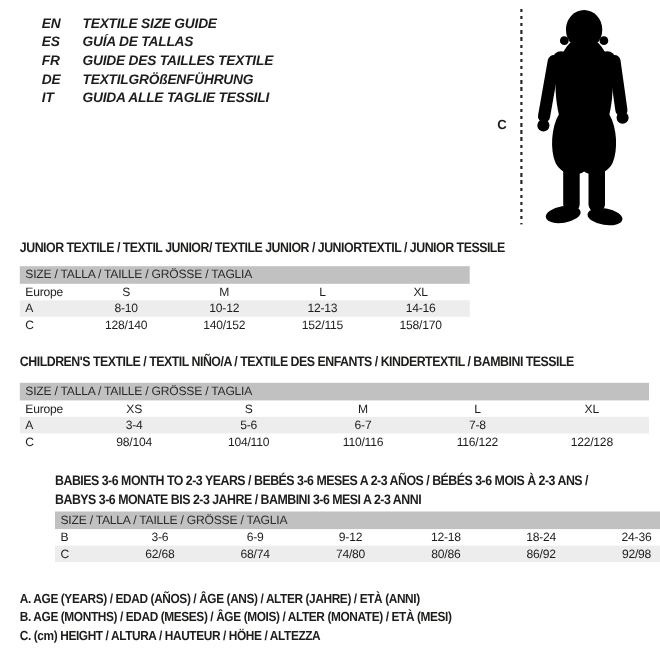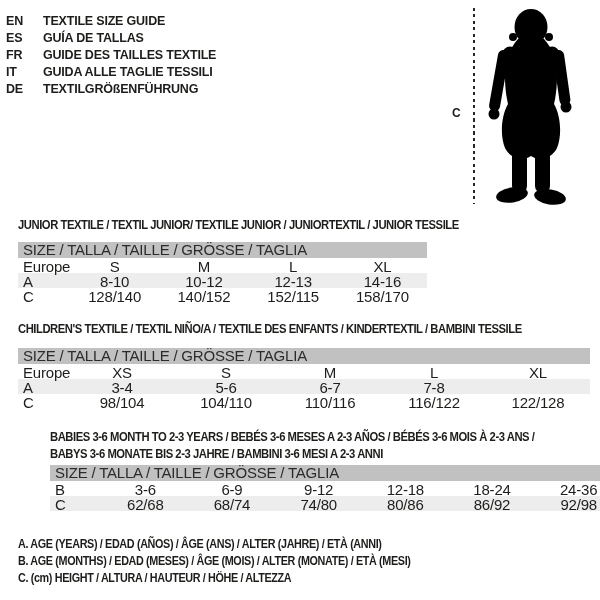--- a/index.html
+++ b/index.html
@@ -5,38 +5,38 @@
   html,body{margin:0;padding:0;}
   body{
     width:600px;height:600px;position:relative;background:#ffffff;
     font-family:"Liberation Sans", sans-serif;
     color:var(--text,#1d1d1b);
     overflow:hidden;
   }
   .abs{position:absolute;}
 
   
-  .lang{left:6px;top:13px;}
+  .lang{left:38px;top:13px;font-style:italic;}
   .lang-row{display:flex;line-height:17px;font-size:12.5px;font-weight:bold;letter-spacing:-0.2px;white-space:nowrap;}
   .lang-code{width:37px;flex:0 0 37px;}
 
   
   .figure{left:446px;top:4px;width:140px;height:206px;}
   .measure-line{position:absolute;left:27px;top:4px;width:2px;height:196px;
     background:repeating-linear-gradient(to bottom,#272727 0 3px,transparent 3px 6.5px);}
   .height-label{position:absolute;left:6px;top:102px;font-size:12px;font-weight:bold;}
   .baby-svg{position:absolute;left:37px;top:2px;}
 
   
   .section{position:absolute;left:18px;}
   .heading{font-size:12.5px;font-weight:bold;line-height:17px;letter-spacing:-0.5px;
     white-space:nowrap;transform:scaleX(0.9);transform-origin:0 0;}
 
   
-  .size-table{font-size:15px;letter-spacing:-0.2px;}
+  .size-table{font-size:11px;letter-spacing:-0.2px;}
   .t-head{height:16px;line-height:16px;background:var(--hdr,#c1c1c1);padding-left:5px;
     color:#2b2b2b;white-space:nowrap;}
   .t-row{display:grid;height:15px;line-height:17px;}
   .t-row.alt{background:var(--alt,#ededed);}
   .t-label{padding-left:5px;text-align:left;}
   .t-cell{text-align:center;}
 
   
   .footnotes{left:18px;top:536px;}
   .foot{font-size:12px;font-weight:bold;line-height:17px;letter-spacing:-0.4px;
@@ -52,26 +52,26 @@
   </div>
   <div class="lang-row">
     <span class="lang-code">ES</span>
     <span class="lang-title">GUÍA DE TALLAS</span>
   </div>
   <div class="lang-row">
     <span class="lang-code">FR</span>
     <span class="lang-title">GUIDE DES TAILLES TEXTILE</span>
   </div>
   <div class="lang-row">
+    <span class="lang-code">DE</span>
+    <span class="lang-title">TEXTILGRÖßENFÜHRUNG</span>
+  </div>
+  <div class="lang-row">
     <span class="lang-code">IT</span>
     <span class="lang-title">GUIDA ALLE TAGLIE TESSILI</span>
-  </div>
-  <div class="lang-row">
-    <span class="lang-code">DE</span>
-    <span class="lang-title">TEXTILGRÖßENFÜHRUNG</span>
   </div>
 </div>
 
 <div class="abs figure">
   <div class="measure-line"></div>
   <div class="height-label">C</div>
   <svg class="baby-svg" width="96" height="200" viewBox="0 0 90 200" xmlns="http://www.w3.org/2000/svg">
     <g fill="#000000">
       <ellipse cx="45" cy="21" rx="16.5" ry="18"></ellipse>
       <circle cx="27" cy="31" r="4"></circle>

